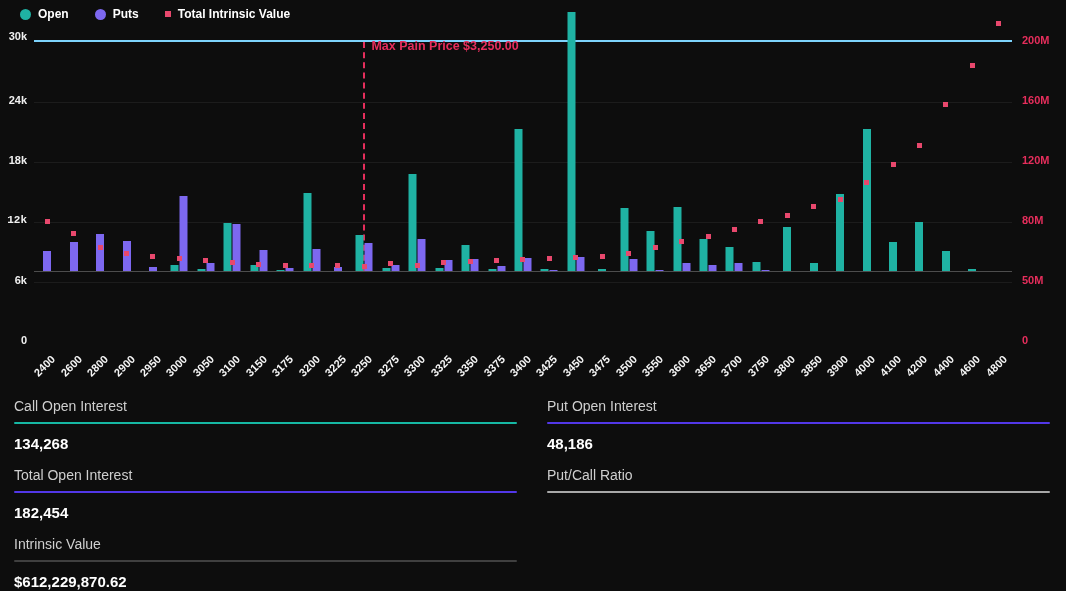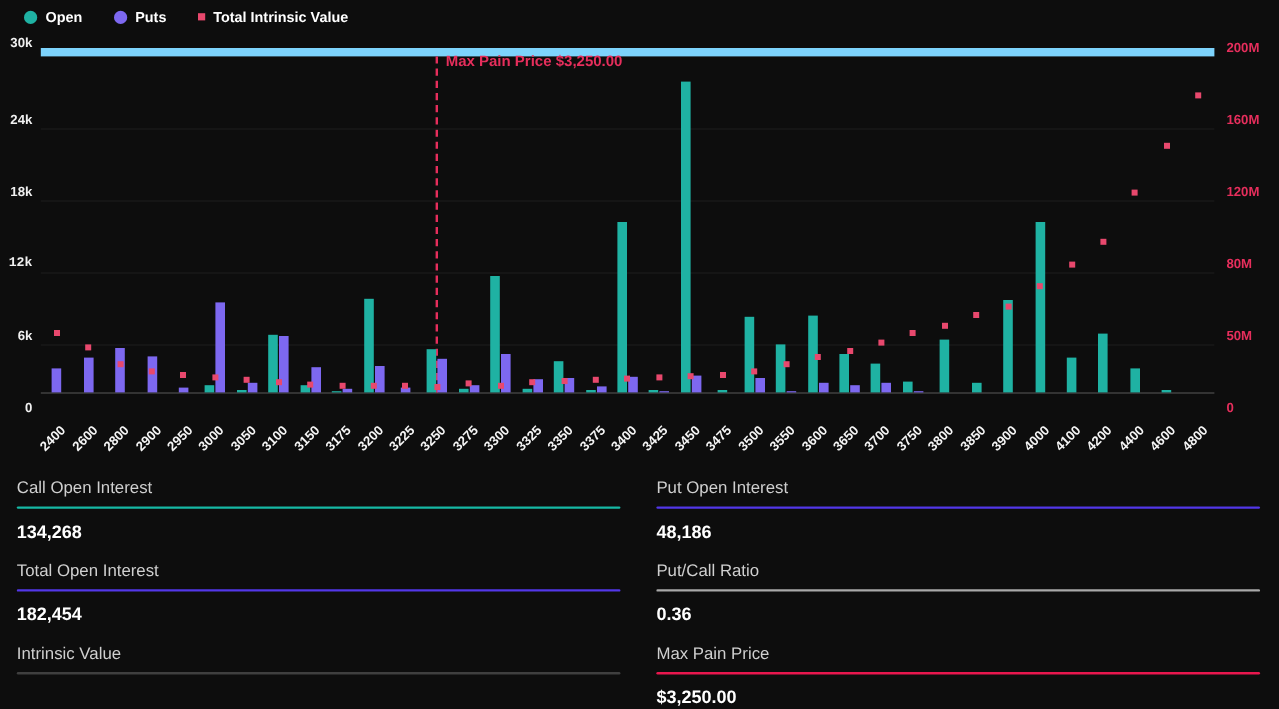--- a/index.html
+++ b/index.html
@@ -11,21 +11,21 @@
     color:#fff;
   }
   
   .chart-region { position:relative; width:1066px; height:388px; }
   .legend { position:absolute; top:7px; left:20px; display:flex; gap:26px; align-items:center; z-index:5; }
   .legend-item { display:flex; align-items:center; gap:7px; font-size:12px; font-weight:700; color:#fff; cursor:pointer; }
   .legend-marker { display:inline-block; flex:0 0 auto; }
   .legend-marker.circle { width:11px; height:11px; border-radius:50%; }
   .legend-marker.square { width:6px; height:6px; }
 
-  .plot { position:absolute; left:34px; top:40px; width:978px; height:288px; border-top:7px solid #7dd3fc; border-bottom:1px solid #4d4d4d; }
+  .plot { position:absolute; left:34px; top:40px; width:978px; height:232px; border-top:2px solid #7dd3fc; border-bottom:1px solid #4d4d4d; }
   .gridline { position:absolute; left:0; right:0; height:1px; background:#1c1c1c; }
   .ytick-left { position:absolute; left:0; width:27px; text-align:right; font-size:11px; font-weight:700; color:#f0f0f0; }
   .ytick-right { position:absolute; left:1022px; font-size:11px; font-weight:700; }
 
   .slot { position:absolute; bottom:0; height:100%; }
   .pair { position:absolute; bottom:0; left:50%; transform:translateX(-50%); display:flex; align-items:flex-end; gap:1px; }
   .bar { width:8px; }
   .dot { position:absolute; width:5px; height:5px; }
 
   .xlabel { position:absolute; top:351px; font-size:11px; font-weight:700; color:#f5f5f5; white-space:nowrap;
@@ -372,24 +372,19 @@
     <div class="stat-value">48,186</div>
   </div>
   <div class="stat-card">
     <div class="stat-label">Total Open Interest</div>
     <div class="stat-line" style="background: rgb(82, 55, 232);"></div>
     <div class="stat-value">182,454</div>
   </div>
   <div class="stat-card">
     <div class="stat-label">Put/Call Ratio</div>
     <div class="stat-line" style="background: rgb(168, 168, 168);"></div>
-    <div class="stat-value">0.36</div>
   </div>
   <div class="stat-card">
     <div class="stat-label">Intrinsic Value</div>
     <div class="stat-line" style="background: rgb(63, 63, 63);"></div>
-  </div>
-  <div class="stat-card">
-    <div class="stat-label">Max Pain Price</div>
-    <div class="stat-line" style="background: rgb(232, 23, 78);"></div>
-    <div class="stat-value">$3,250.00</div>
+    <div class="stat-value">$612,229,870.62</div>
   </div>
 </div>
 
 </body></html>

